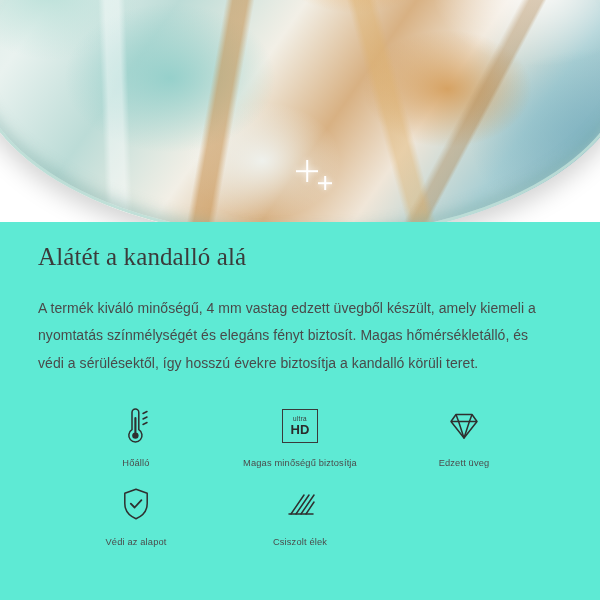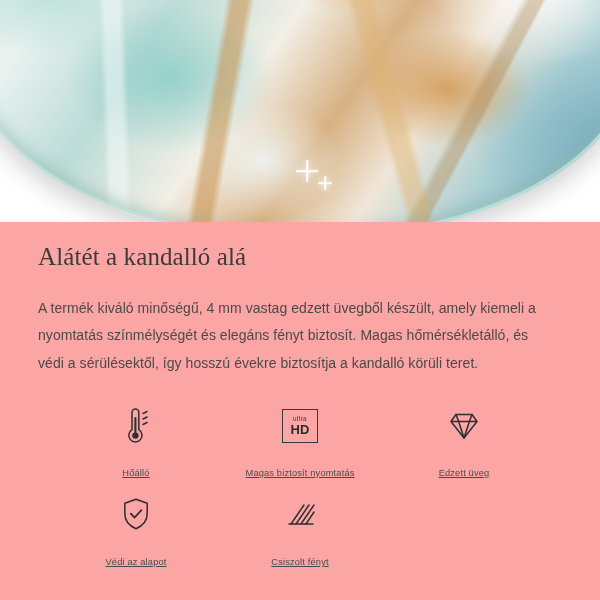--- a/index.html
+++ b/index.html
@@ -10,21 +10,21 @@
     width: 600px;
     height: 600px;
     background: #ffffff;
     font-family: "Liberation Sans", sans-serif;
     overflow: hidden;
   }
   .page {
     position: relative;
     width: 600px;
     height: 600px;
-    background: #fca5a5;
+    background: #5eead4;
     overflow: hidden;
   }
 
   
   .hero {
     position: relative;
     width: 600px;
     height: 222px;
     overflow: hidden;
     background: #ffffff;
@@ -140,26 +140,25 @@
     justify-content: flex-start;
   }
   .feature-icon {
     height: 46px;
     display: flex;
     align-items: center;
     justify-content: center;
     color: #2f2f2f;
   }
   .feature-label {
-    margin-top: 19px;
+    margin-top: 9px;
     font-size: 9.3px;
     color: #4b4b4b;
     text-align: left;
     letter-spacing: 0.15px;
-    text-decoration: underline;
   }
   .ultrahd {
     width: 34px;
     height: 32px;
     border: 1.4px solid #3a3a3a;
     display: flex;
     flex-direction: column;
     align-items: center;
     justify-content: center;
     line-height: 1;
@@ -210,21 +209,21 @@
         <div class="feature-label">Hőálló</div>
       </div>
 
       <div class="feature">
         <div class="feature-icon">
           <div class="ultrahd">
             <span class="u-top">ultra</span>
             <span class="u-bottom">HD</span>
           </div>
         </div>
-        <div class="feature-label">Magas biztosít nyomtatás</div>
+        <div class="feature-label">Magas minőségű biztosítja</div>
       </div>
 
       <div class="feature">
         <div class="feature-icon">
           <svg width="38" height="36" viewBox="0 0 38 36" fill="none" stroke="#2f2f2f" stroke-width="1.5" stroke-linejoin="round">
             <path d="M6 13.5L11 6.5h16l5 7L19 30z"></path>
             <path d="M6 13.5h26"></path>
             <path d="M11 6.5l3 7-? " stroke="none"></path>
             <path d="M13.6 13.5L11 6.5M24.4 13.5L27 6.5"></path>
             <path d="M13.6 13.5L19 30l5.4-16.5"></path>
@@ -246,19 +245,19 @@
       <div class="feature">
         <div class="feature-icon">
           <svg width="38" height="34" viewBox="0 0 38 34" fill="none" stroke="#2f2f2f" stroke-width="1.5" stroke-linecap="round">
             <path d="M10 26L23 7"></path>
             <path d="M15 26L28 7"></path>
             <path d="M20 26L33 7"></path>
             <path d="M25 26L33 14"></path>
             <path d="M8 26h24" stroke-width="1.5"></path>
           </svg>
         </div>
-        <div class="feature-label">Csiszolt fényt</div>
+        <div class="feature-label">Csiszolt élek</div>
       </div>
 
 
     </div>
   </div>
 </div>
 
 </body></html>

